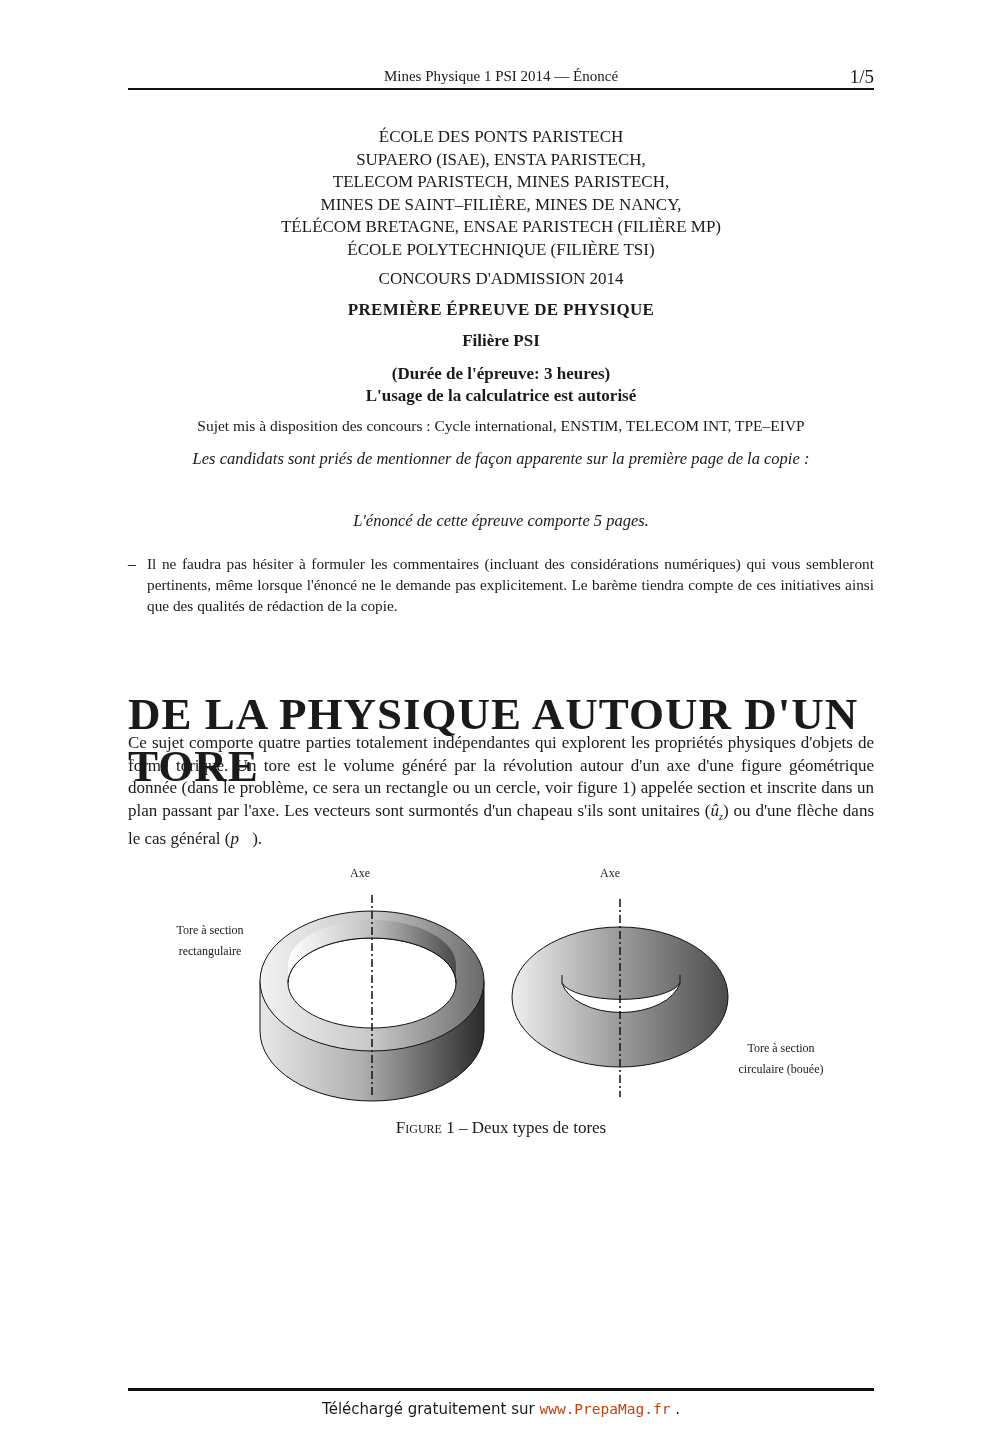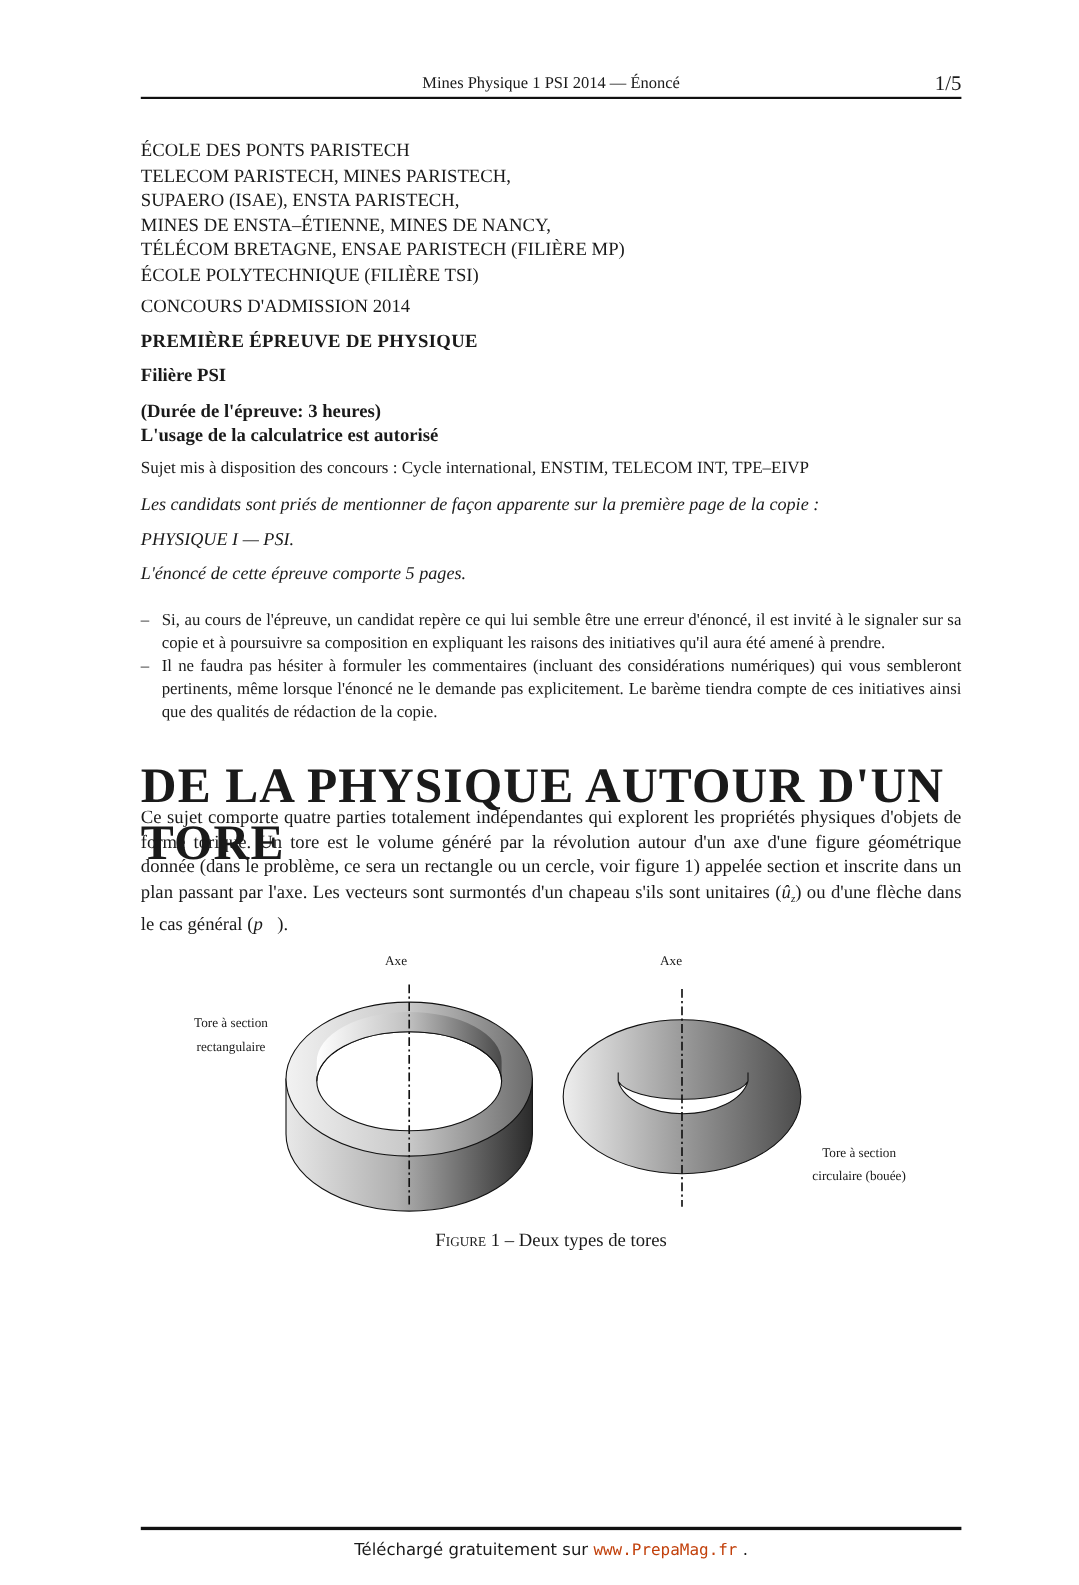--- a/index.html
+++ b/index.html
@@ -2,21 +2,21 @@
 <html><head>
 <meta charset="utf-8">
 <style>
   html, body { margin:0; padding:0; background:#ffffff; }
   body { width:981px; height:1441px; position:relative; font-family:"DejaVu Serif","Liberation Serif",serif; color:#1a1a1a; overflow:hidden; }
   .page { position:absolute; left:0; top:12px; width:821px; height:1441px;padding-left:28px; }
   .header { position:absolute; left:128px; width:746px; top:54px; height:22px; font-size:15px; font-family:"Liberation Serif",serif; }
   .header .title { position:absolute; left:0; right:0; text-align:center; top:2px; }
   .header .pageno { position:absolute; right:0; top:0; font-size:19px; }
   .rule-top { position:absolute; left:128px; width:746px; top:76px; height:2px; background:#111; }
-  .center { position:absolute; left:128px; width:746px; font-family:"Liberation Serif",serif; }
+  .center { position:absolute; left:128px; width:746px; text-align:center; font-family:"Liberation Serif",serif; }
   .schools { top:114px; font-size:17px; line-height:22.5px; }
   .concours { top:257px; font-size:17px; }
   .epreuve { top:288px; font-size:17px; font-weight:bold; letter-spacing:0.3px; }
   .filiere { top:319px; font-size:17px; font-weight:bold; }
   .duree { top:351px; font-size:17px; font-weight:bold; line-height:22px; }
   .sujet { top:405px; font-size:15.5px; }
   .candidats { top:437px; font-size:16.5px; font-style:italic; }
   .physique { top:468px; font-size:16.5px; font-style:italic; }
   .nbpages { top:499px; font-size:16.5px; font-style:italic; }
   .bullets { position:absolute; left:128px; width:746px; top:541px; font-family:"Liberation Serif",serif; font-size:15.3px; line-height:21px; }
@@ -38,43 +38,41 @@
 <div class="page">
 
   <div class="header">
     <span class="title">Mines Physique 1 PSI 2014 — Énoncé</span>
     <span class="pageno">1/5</span>
   </div>
   <div class="rule-top"></div>
 
   <div class="center schools">
     <div>ÉCOLE DES PONTS PARISTECH</div>
+    <div>SUPAERO (ISAE), ENSTA PARISTECH,</div>
     <div>TELECOM PARISTECH, MINES PARISTECH,</div>
-    <div>SUPAERO (ISAE), ENSTA PARISTECH,</div>
-    <div>MINES DE ENSTA–ÉTIENNE, MINES DE NANCY,</div>
+    <div>MINES DE SAINT–FILIÈRE, MINES DE NANCY,</div>
     <div>TÉLÉCOM BRETAGNE, ENSAE PARISTECH (FILIÈRE MP)</div>
     <div>ÉCOLE POLYTECHNIQUE (FILIÈRE TSI)</div>
   </div>
 
   <div class="center concours">CONCOURS D'ADMISSION 2014</div>
   <div class="center epreuve">PREMIÈRE ÉPREUVE DE PHYSIQUE</div>
   <div class="center filiere">Filière PSI</div>
   <div class="center duree">
     <div>(Durée de l'épreuve: 3 heures)</div>
     <div>L'usage de la calculatrice est autorisé</div>
   </div>
   <div class="center sujet">Sujet mis à disposition des concours : Cycle international, ENSTIM, TELECOM INT, TPE–EIVP</div>
   <div class="center candidats">Les candidats sont priés de mentionner de façon apparente sur la première page de la copie :</div>
-  <div class="center physique">PHYSIQUE I — PSI.</div>
   <div class="center nbpages">L'énoncé de cette épreuve comporte 5 pages.</div>
 
   <div class="bullets">
     <div class="bullet">
       <span class="dash">–</span>
-      <span>Si, au cours de l'épreuve, un candidat repère ce qui lui semble être une erreur d'énoncé, il est invité à le signaler sur sa copie et à poursuivre sa composition en expliquant les raisons des initiatives qu'il aura été amené à prendre.</span>
     </div>
     <div class="bullet">
       <span class="dash">–</span>
       <span>Il ne faudra pas hésiter à formuler les commentaires (incluant des considérations numériques) qui vous sembleront pertinents, même lorsque l'énoncé ne le demande pas explicitement. Le barème tiendra compte de ces initiatives ainsi que des qualités de rédaction de la copie.</span>
     </div>
   </div>
 
   <div class="main-title">DE LA PHYSIQUE AUTOUR D'UN TORE</div>
 
   <div class="intro">

